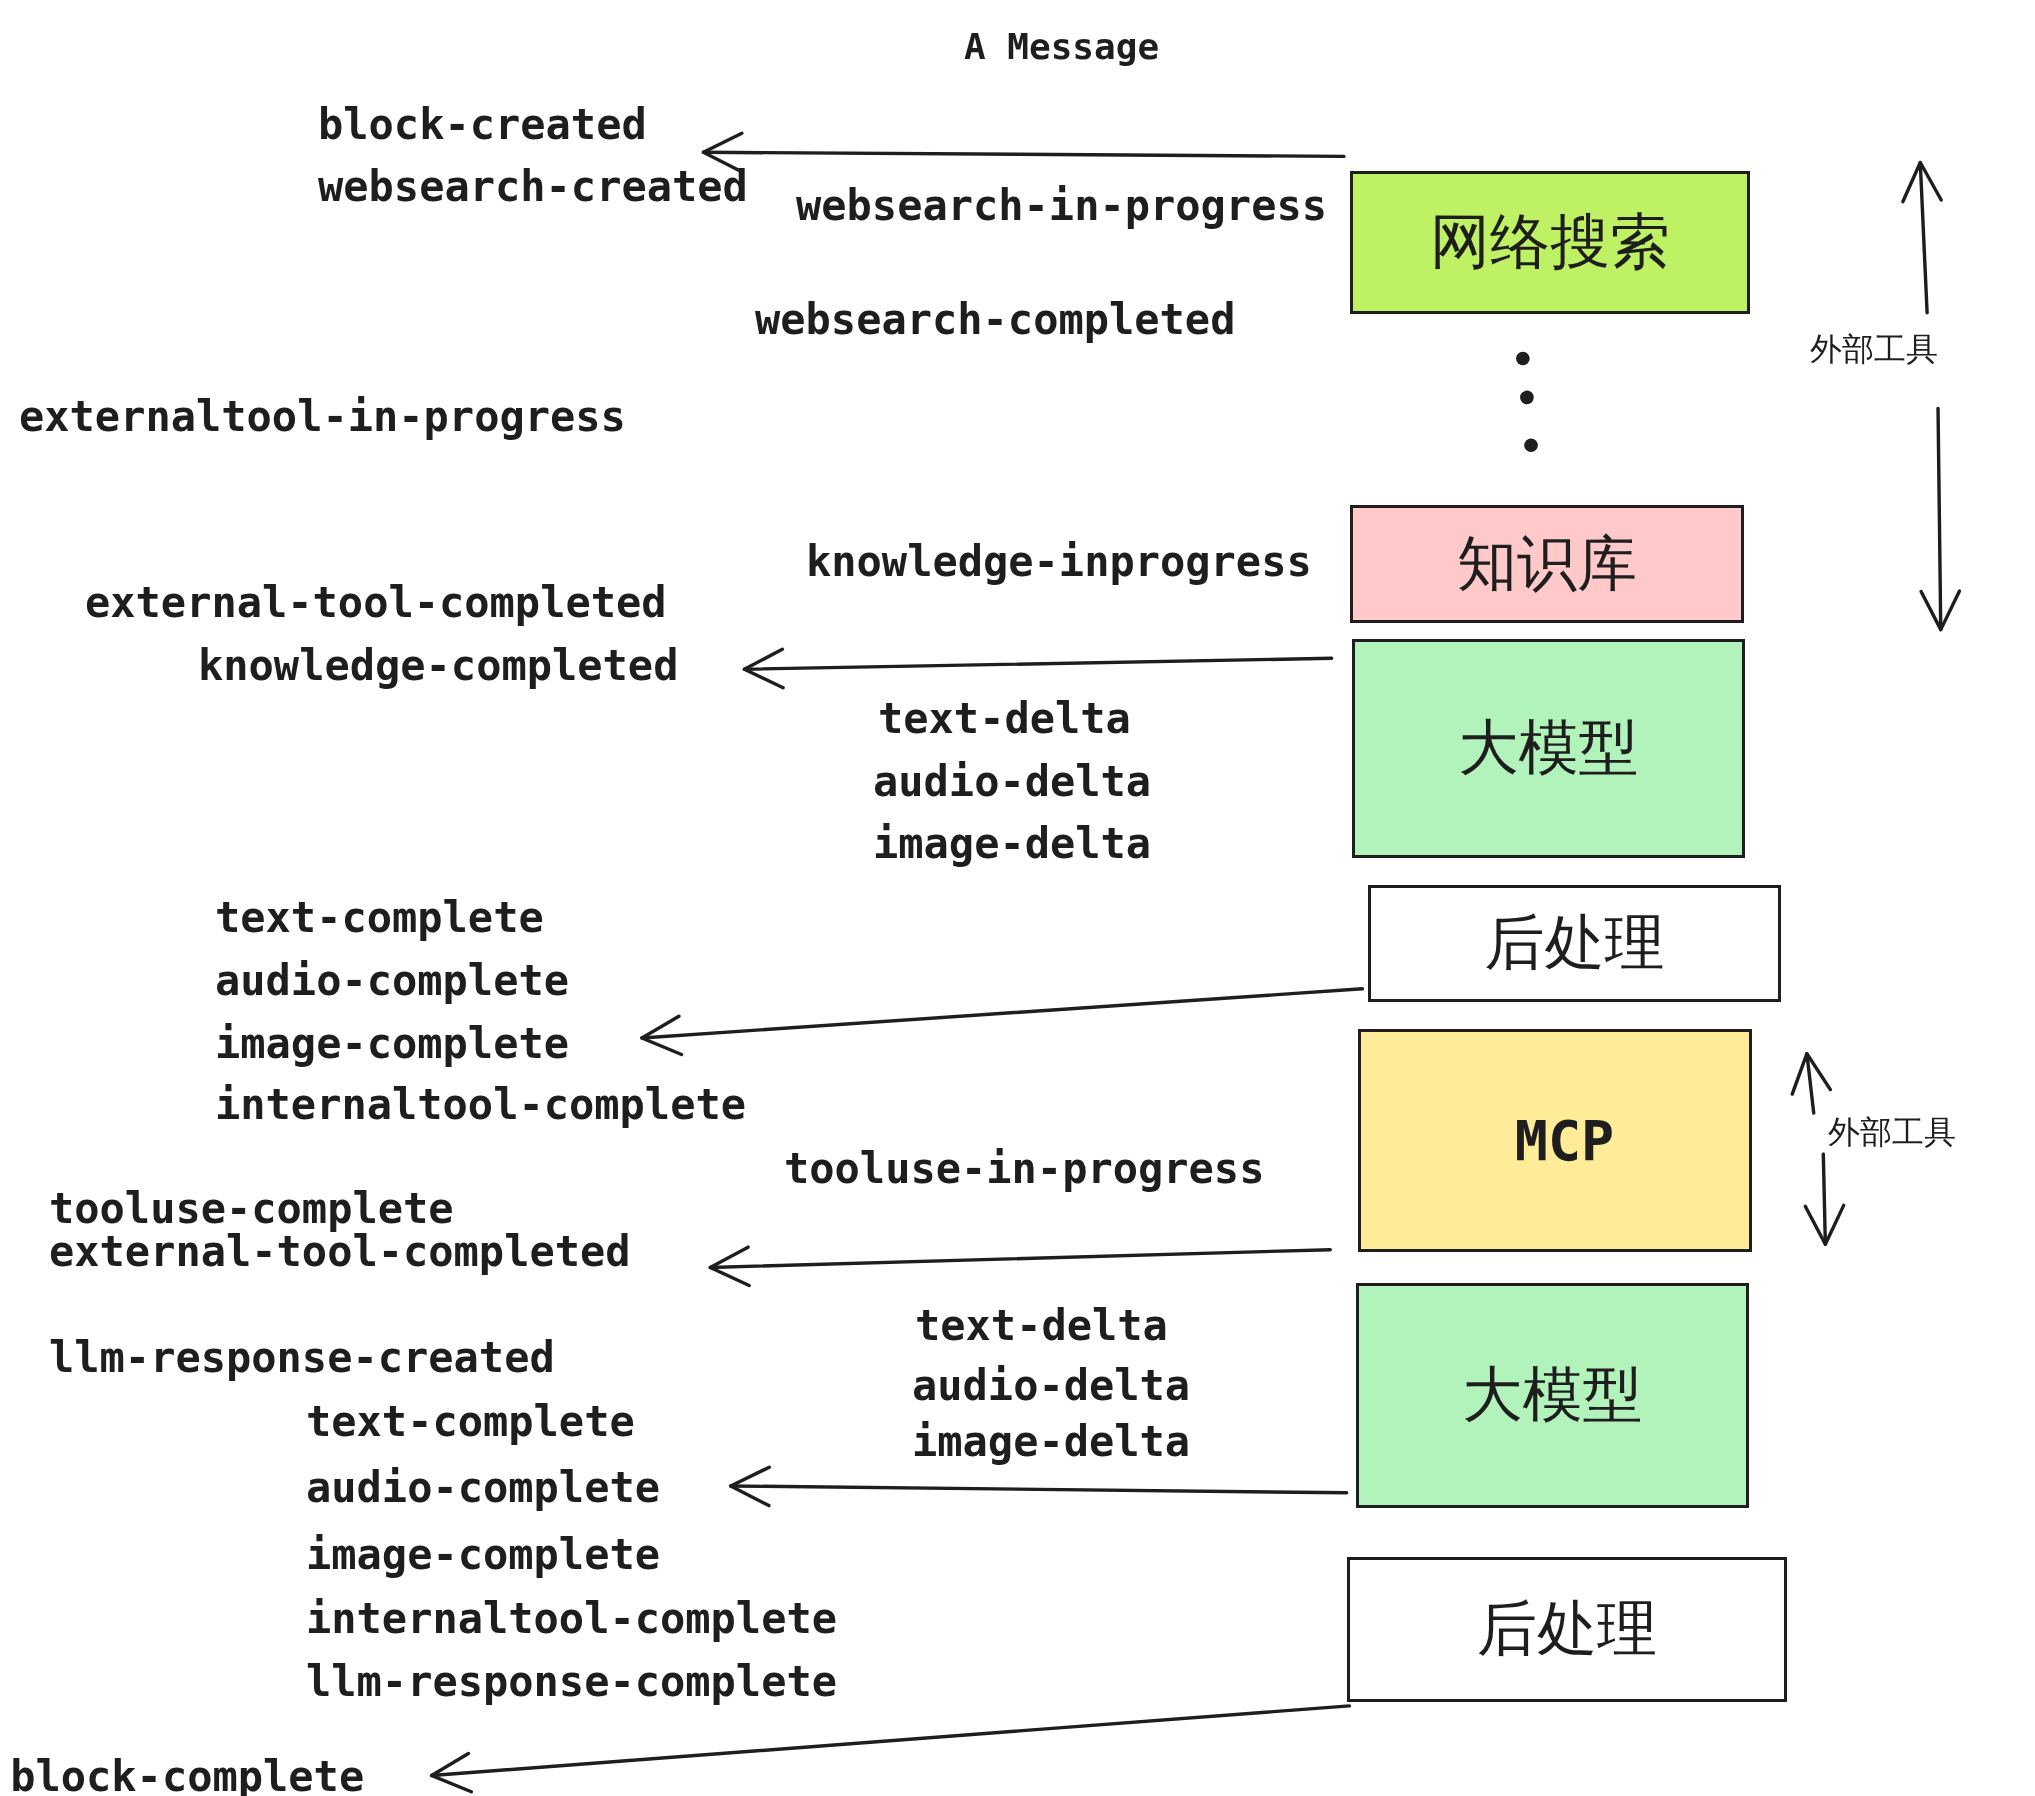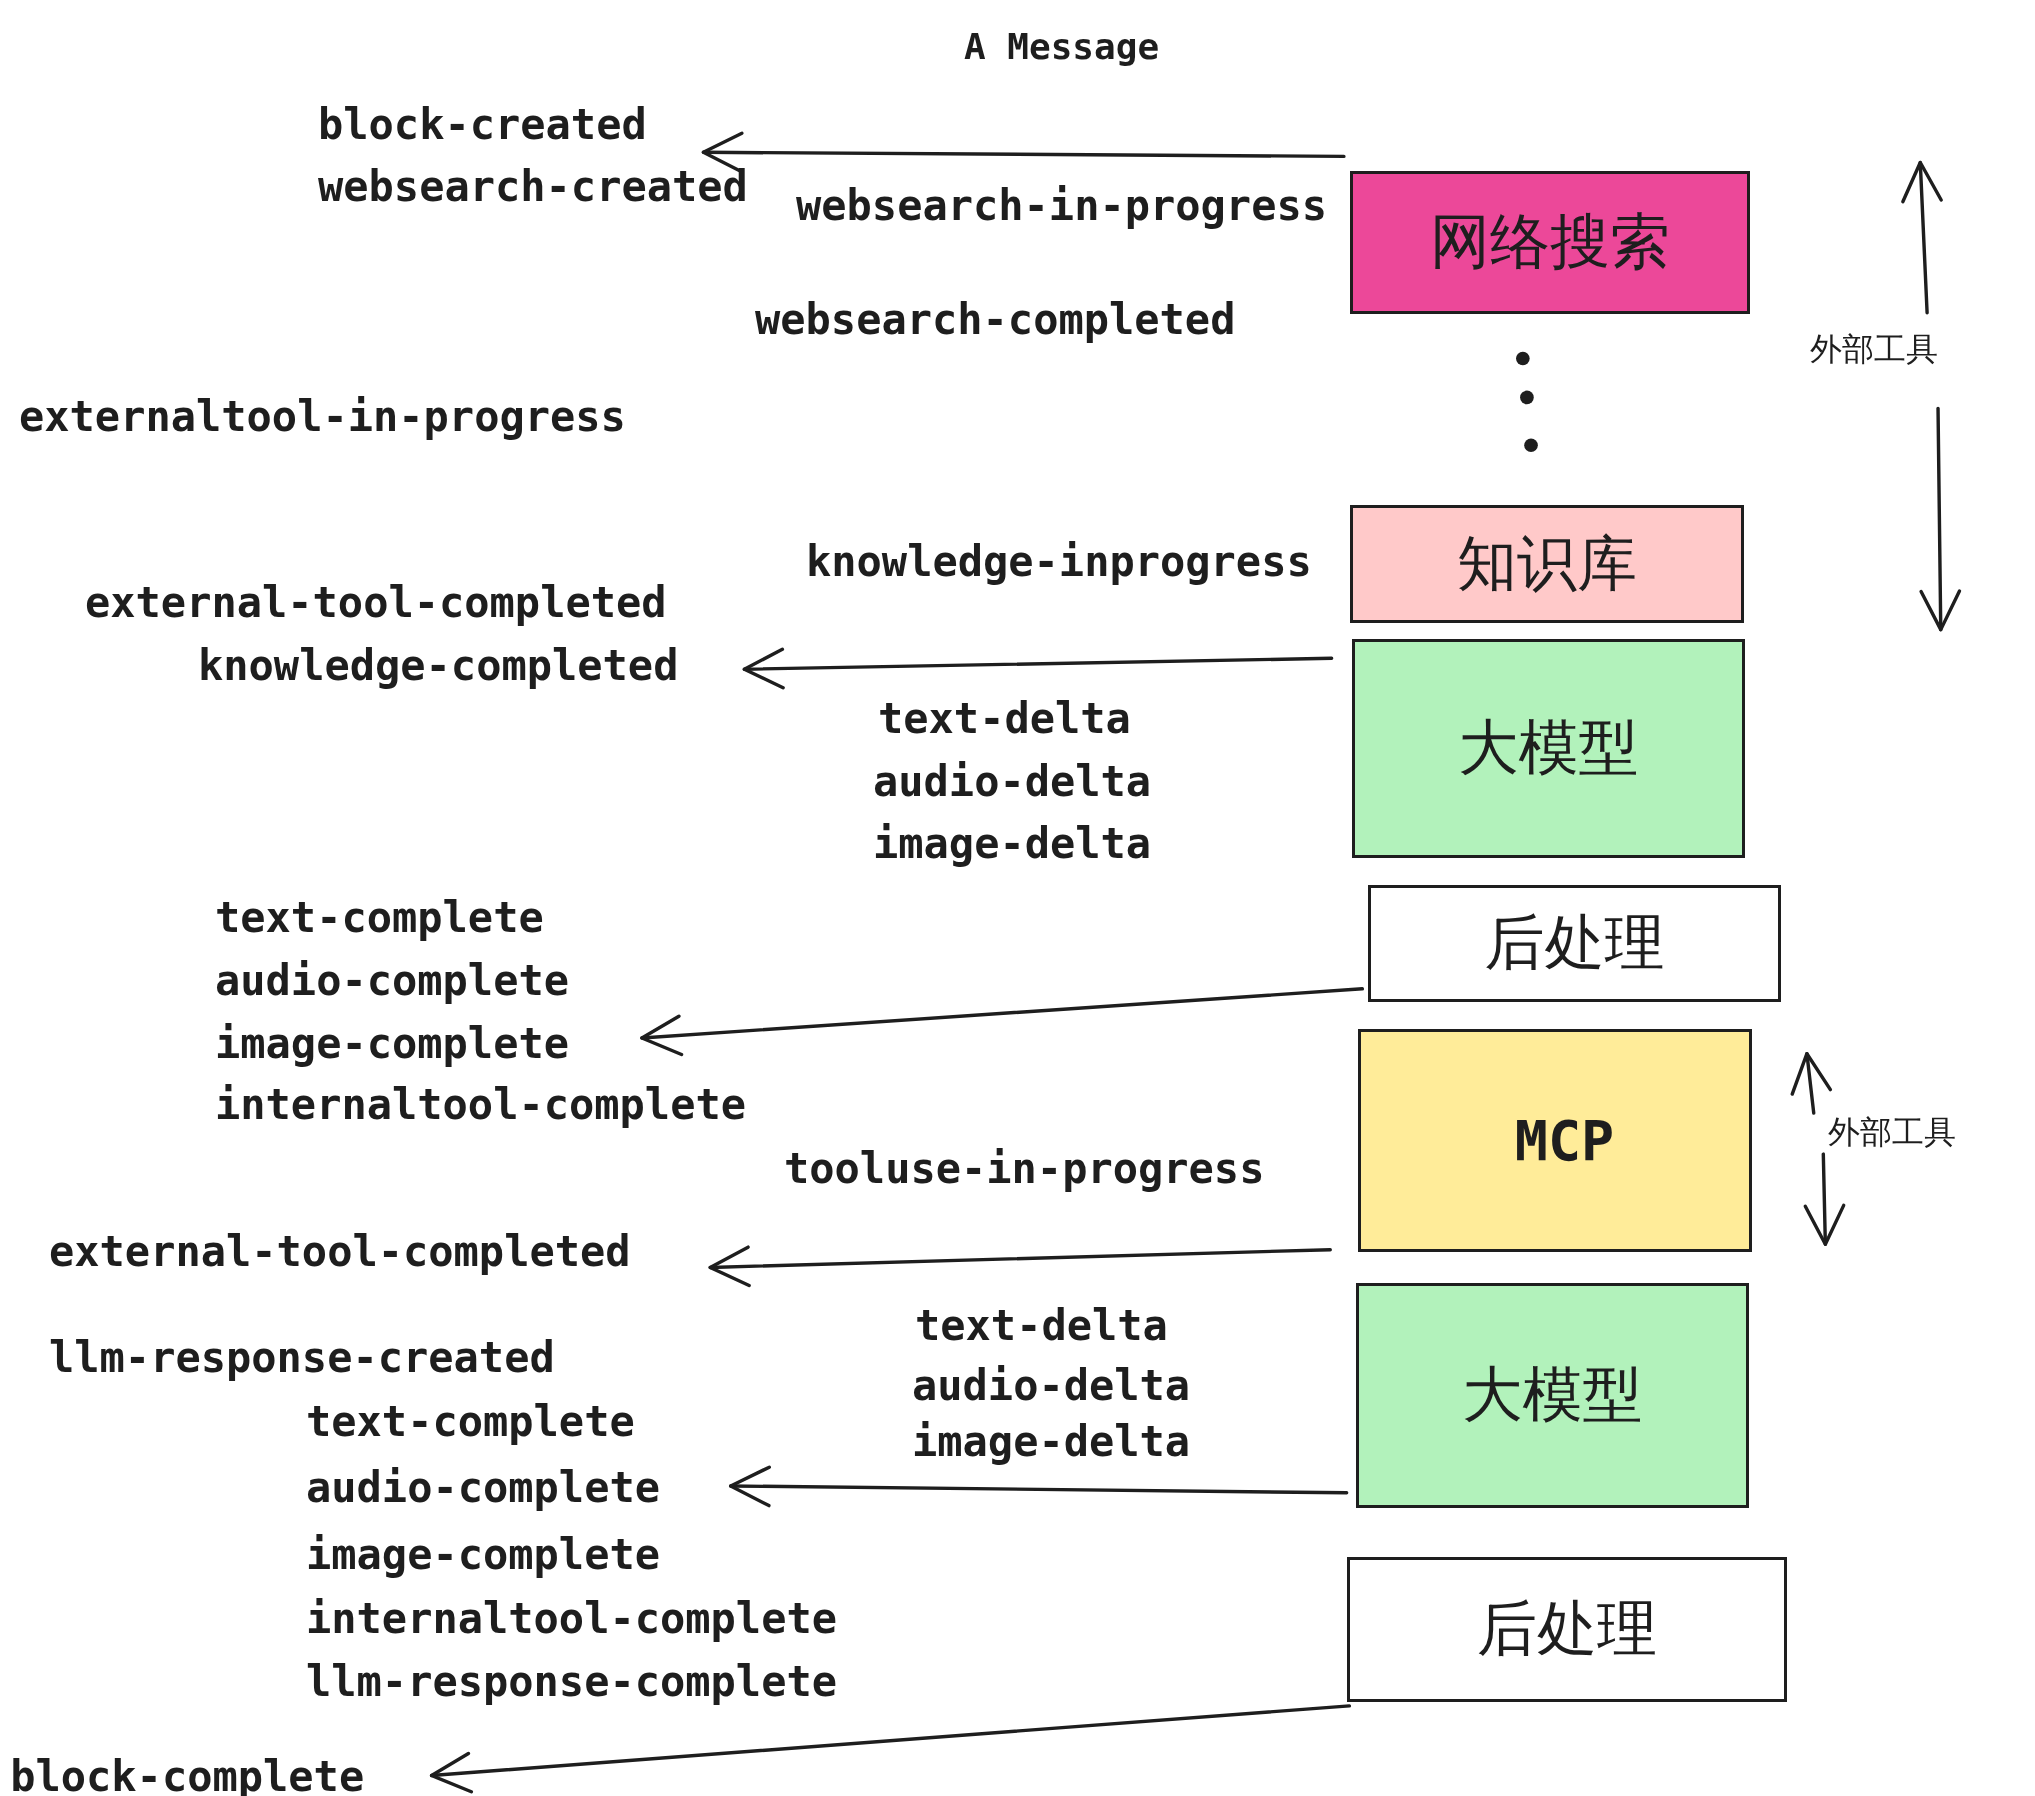--- a/index.html
+++ b/index.html
@@ -26,21 +26,21 @@
   .e10{left:873px;top:818px;}.e11{left:215px;top:892px;}
   .e12{left:215px;top:955px;} .e13{left:215px;top:1018px;}
   .e14{left:215px;top:1079px;} .e15{left:772px;top:1143px;margin-left:12px;}
   .e16{left:49px;top:1183px;}  .e17{left:49px;top:1226px;}
   .e18{left:49px;top:1332px;}  .e19{left:306px;top:1396px;}
   .e20{left:915px;top:1300px;}.e21{left:912px;top:1360px;}
   .e22{left:912px;top:1416px;}.e23{left:306px;top:1462px;}
   .e24{left:306px;top:1529px;} .e25{left:306px;top:1593px;}
   .e26{left:306px;top:1656px;} .e27{left:10.2px;top:1751px;}
 
-  .b0{left:1350px;top:171px;width:400px;height:143px;background:#ec4899;}
+  .b0{left:1350px;top:171px;width:400px;height:143px;background:#bef264;}
   .b1{left:1350px;top:505px;width:394px;height:118px;background:#ffc9c9;}
   .b2{left:1352px;top:639px;width:393px;height:219px;background:#b2f2bb;}
   .b3{left:1368px;top:885px;width:413px;height:117px;background:#ffffff;}
   .b4{left:1358px;top:1029px;width:394px;height:223px;background:#ffec99;}
   .b5{left:1356px;top:1283px;width:393px;height:225px;background:#b2f2bb;}
   .b6{left:1347px;top:1557px;width:440px;height:145px;background:#ffffff;}
 
   .s0{left:1810px;top:328px;}
   .s1{left:1828px;top:1111px;}
 </style>
@@ -88,20 +88,21 @@
   <div class="ev e6">external-tool-completed</div>
   <div class="ev e7">knowledge-completed</div>
   <div class="ev e8">text-delta</div>
   <div class="ev e9">audio-delta</div>
   <div class="ev e10">image-delta</div>
   <div class="ev e11">text-complete</div>
   <div class="ev e12">audio-complete</div>
   <div class="ev e13">image-complete</div>
   <div class="ev e14">internaltool-complete</div>
   <div class="ev e15">tooluse-in-progress</div>
+  <div class="ev e16">tooluse-complete</div>
   <div class="ev e17">external-tool-completed</div>
   <div class="ev e18">llm-response-created</div>
   <div class="ev e19">text-complete</div>
   <div class="ev e20">text-delta</div>
   <div class="ev e21">audio-delta</div>
   <div class="ev e22">image-delta</div>
   <div class="ev e23">audio-complete</div>
   <div class="ev e24">image-complete</div>
   <div class="ev e25">internaltool-complete</div>
   <div class="ev e26">llm-response-complete</div>

